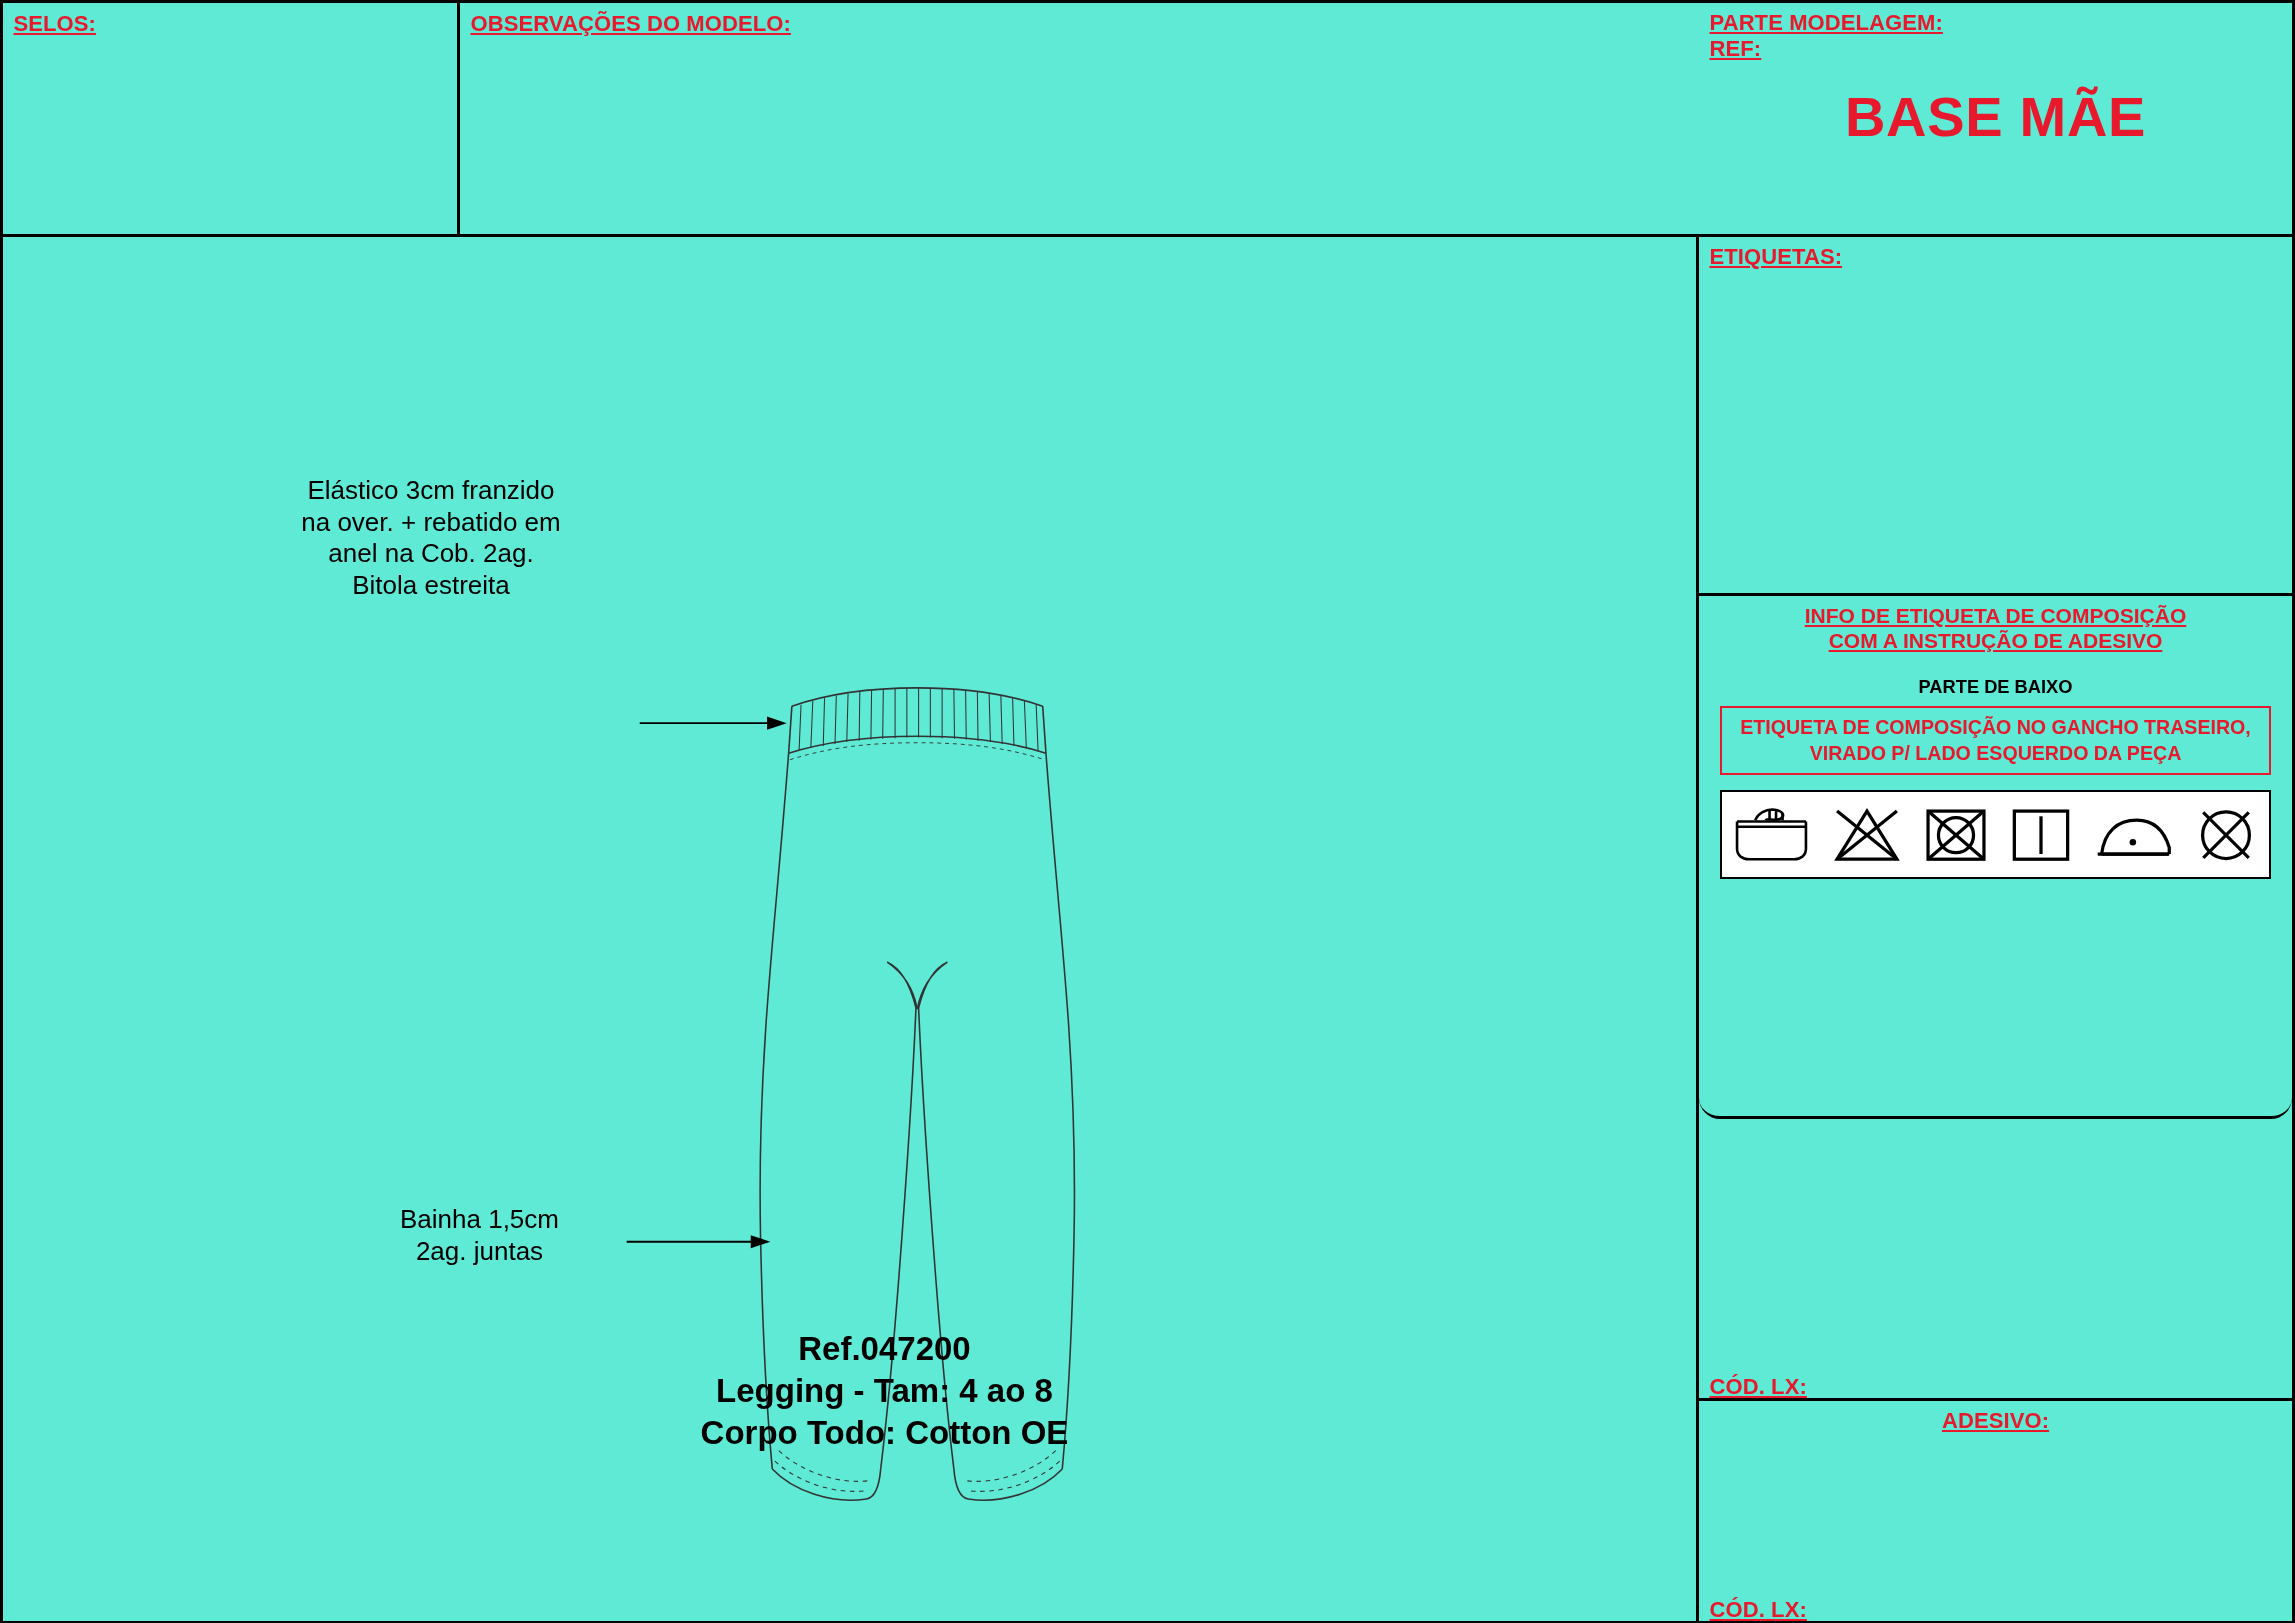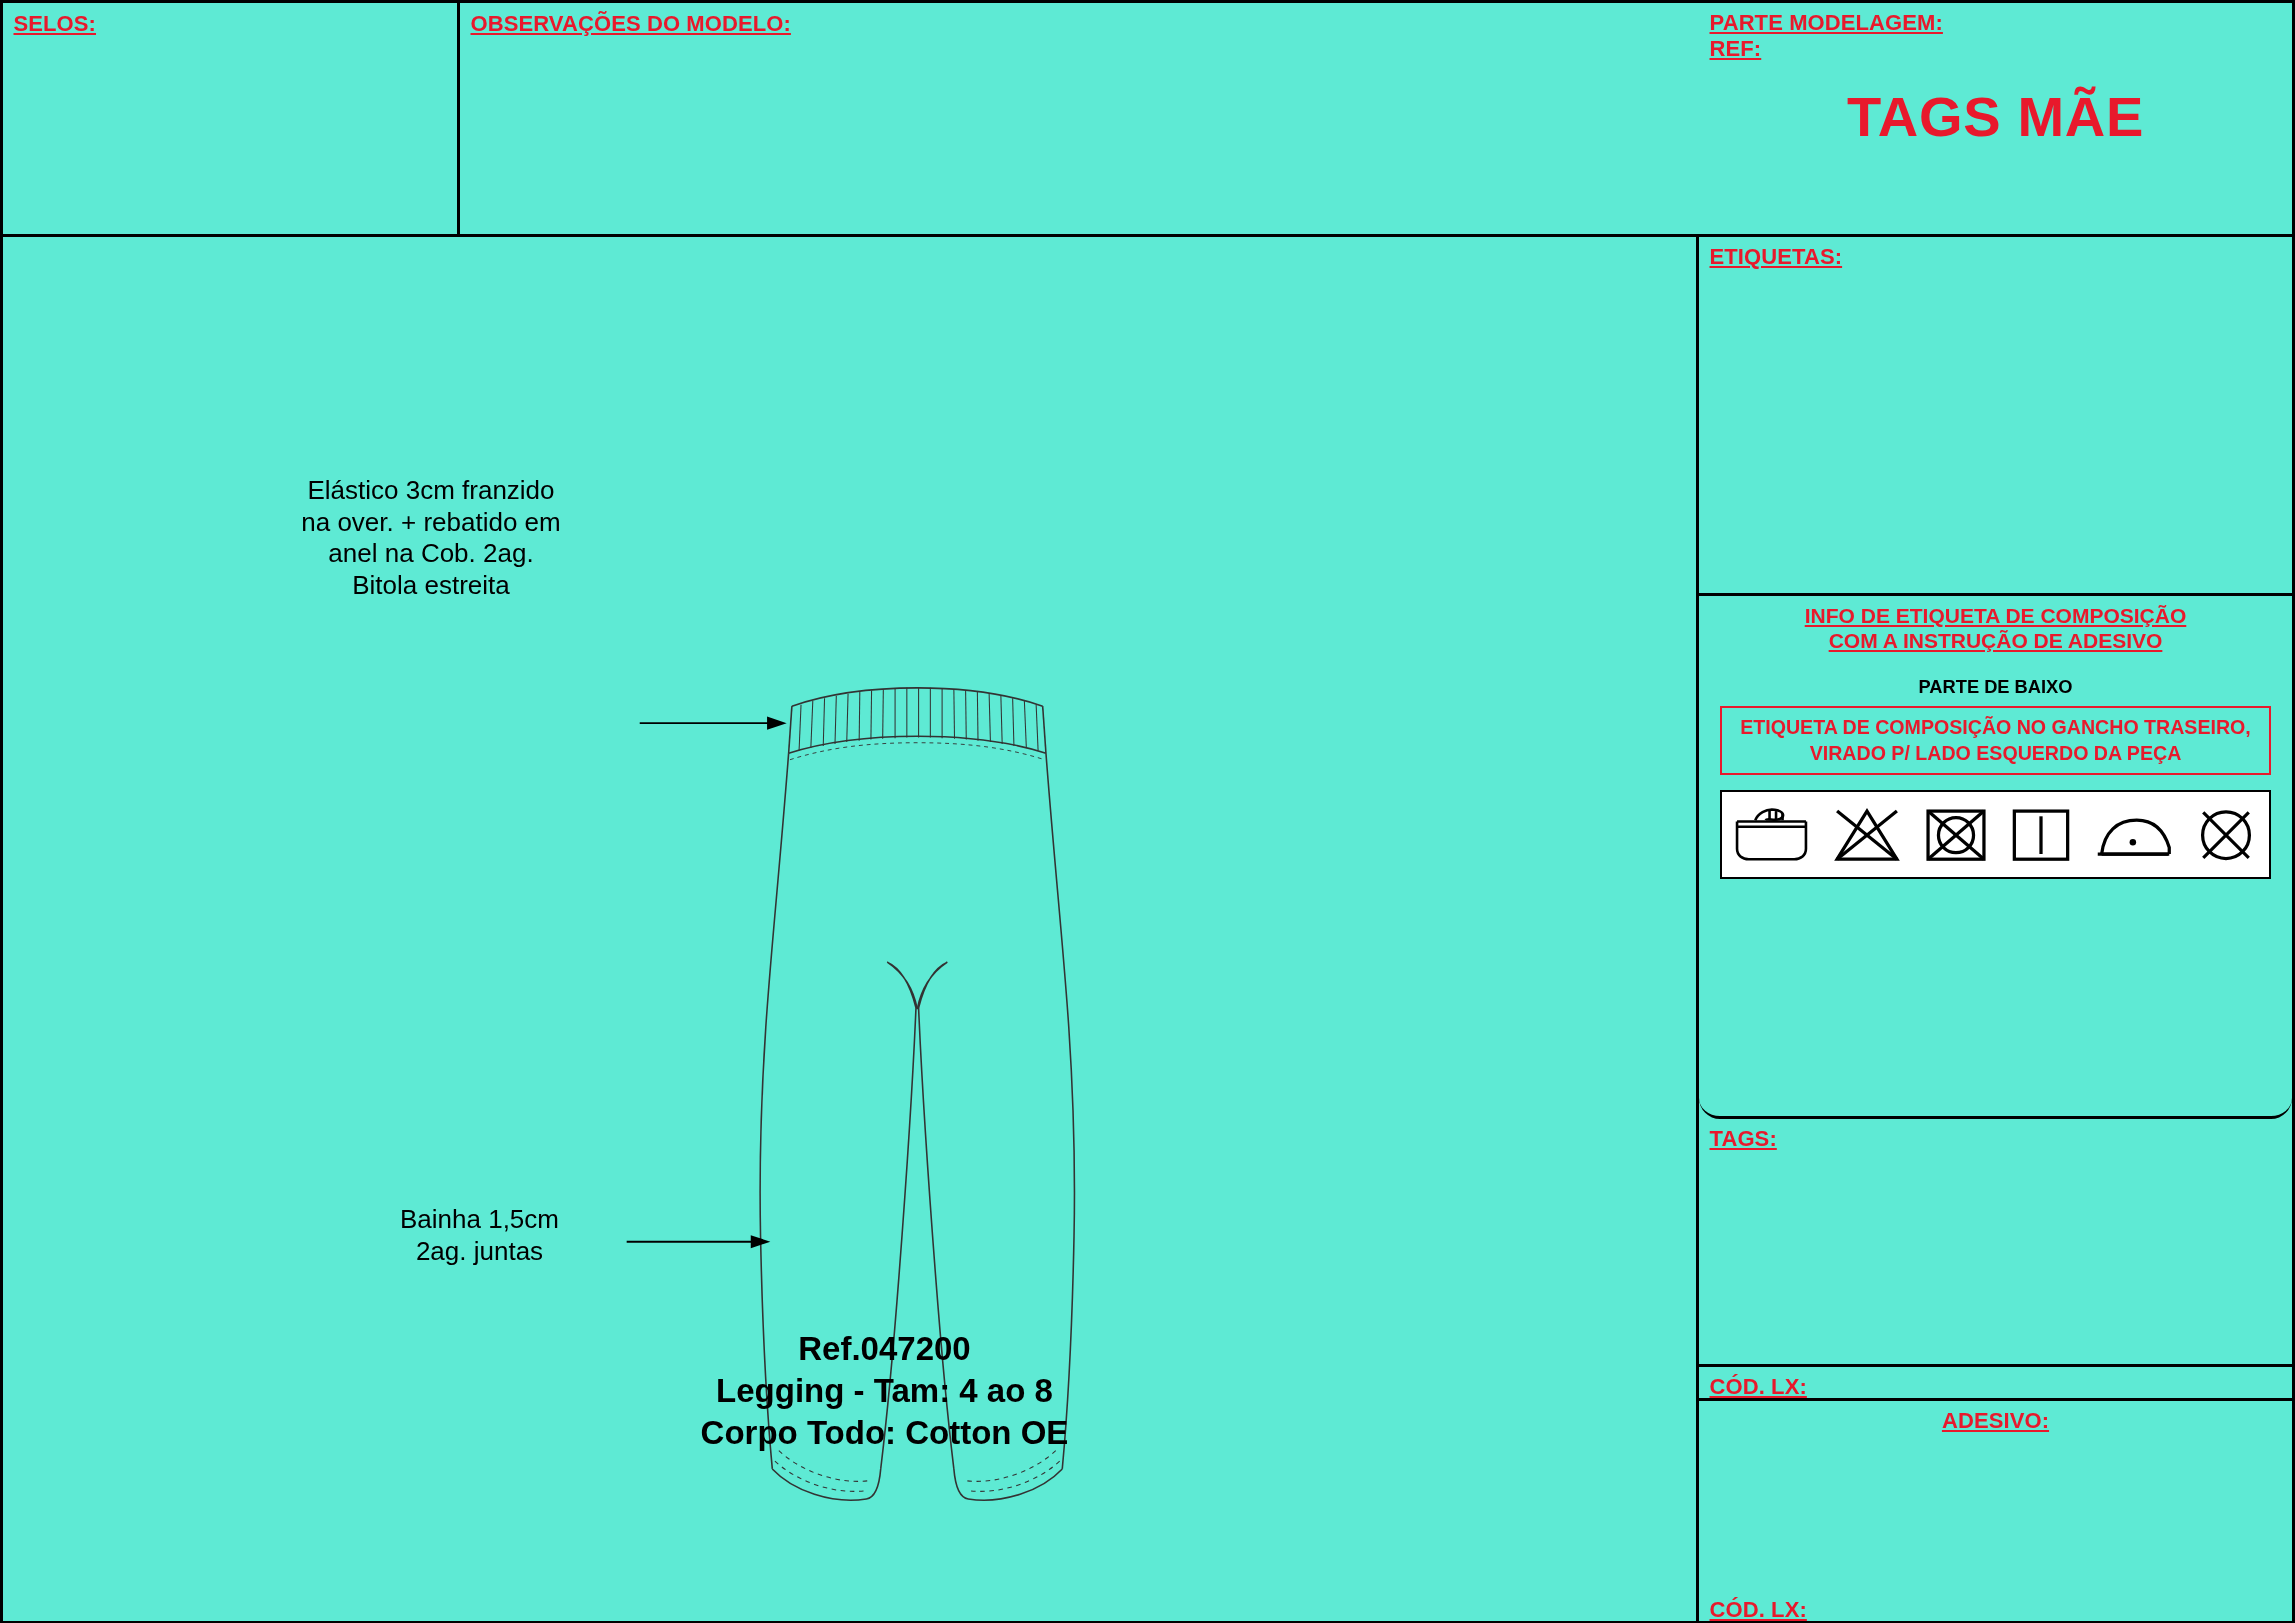--- a/index.html
+++ b/index.html
@@ -238,21 +238,21 @@
       <div>Legging - Tam: 4 ao 8</div>
       <div>Corpo Todo: Cotton OE</div>
     </div>
   </div>
 
   <div class="right-col">
 
     <div class="rcell r-base">
       <div class="red-head">PARTE MODELAGEM:</div>
       <div class="red-head ref-line">REF:</div>
-      <div class="base-mae">TAGS MÃE</div>
+      <div class="base-mae">BASE MÃE</div>
     </div>
 
     <div class="rcell r-etiq">
       <div class="red-head">ETIQUETAS:</div>
     </div>
 
     <div class="rcell r-info">
       <div class="info-title">INFO DE ETIQUETA DE COMPOSIÇÃO</div>
       <div class="info-title">COM A INSTRUÇÃO DE ADESIVO</div>
       <div class="parte-baixo">PARTE DE BAIXO</div>
@@ -308,23 +308,20 @@
         <svg width="72" height="65" viewBox="0 0 110 100">
           <g fill="none" stroke="#000" stroke-width="5">
             <circle cx="55" cy="51" r="36"></circle>
             <path d="M20 16 L90 86"></path>
             <path d="M90 16 L20 86"></path>
           </g>
         </svg>
       </div>
     </div>
 
-    <div class="rcell r-tags">
-      <div class="red-head">TAGS:</div>
-    </div>
 
     <div class="rcell r-codlx">
       <div class="red-head">CÓD. LX:</div>
     </div>
 
     <div class="rcell r-ades">
       <div class="red-head">ADESIVO:</div>
     </div>
 
     <div class="rcell r-codlx2">

